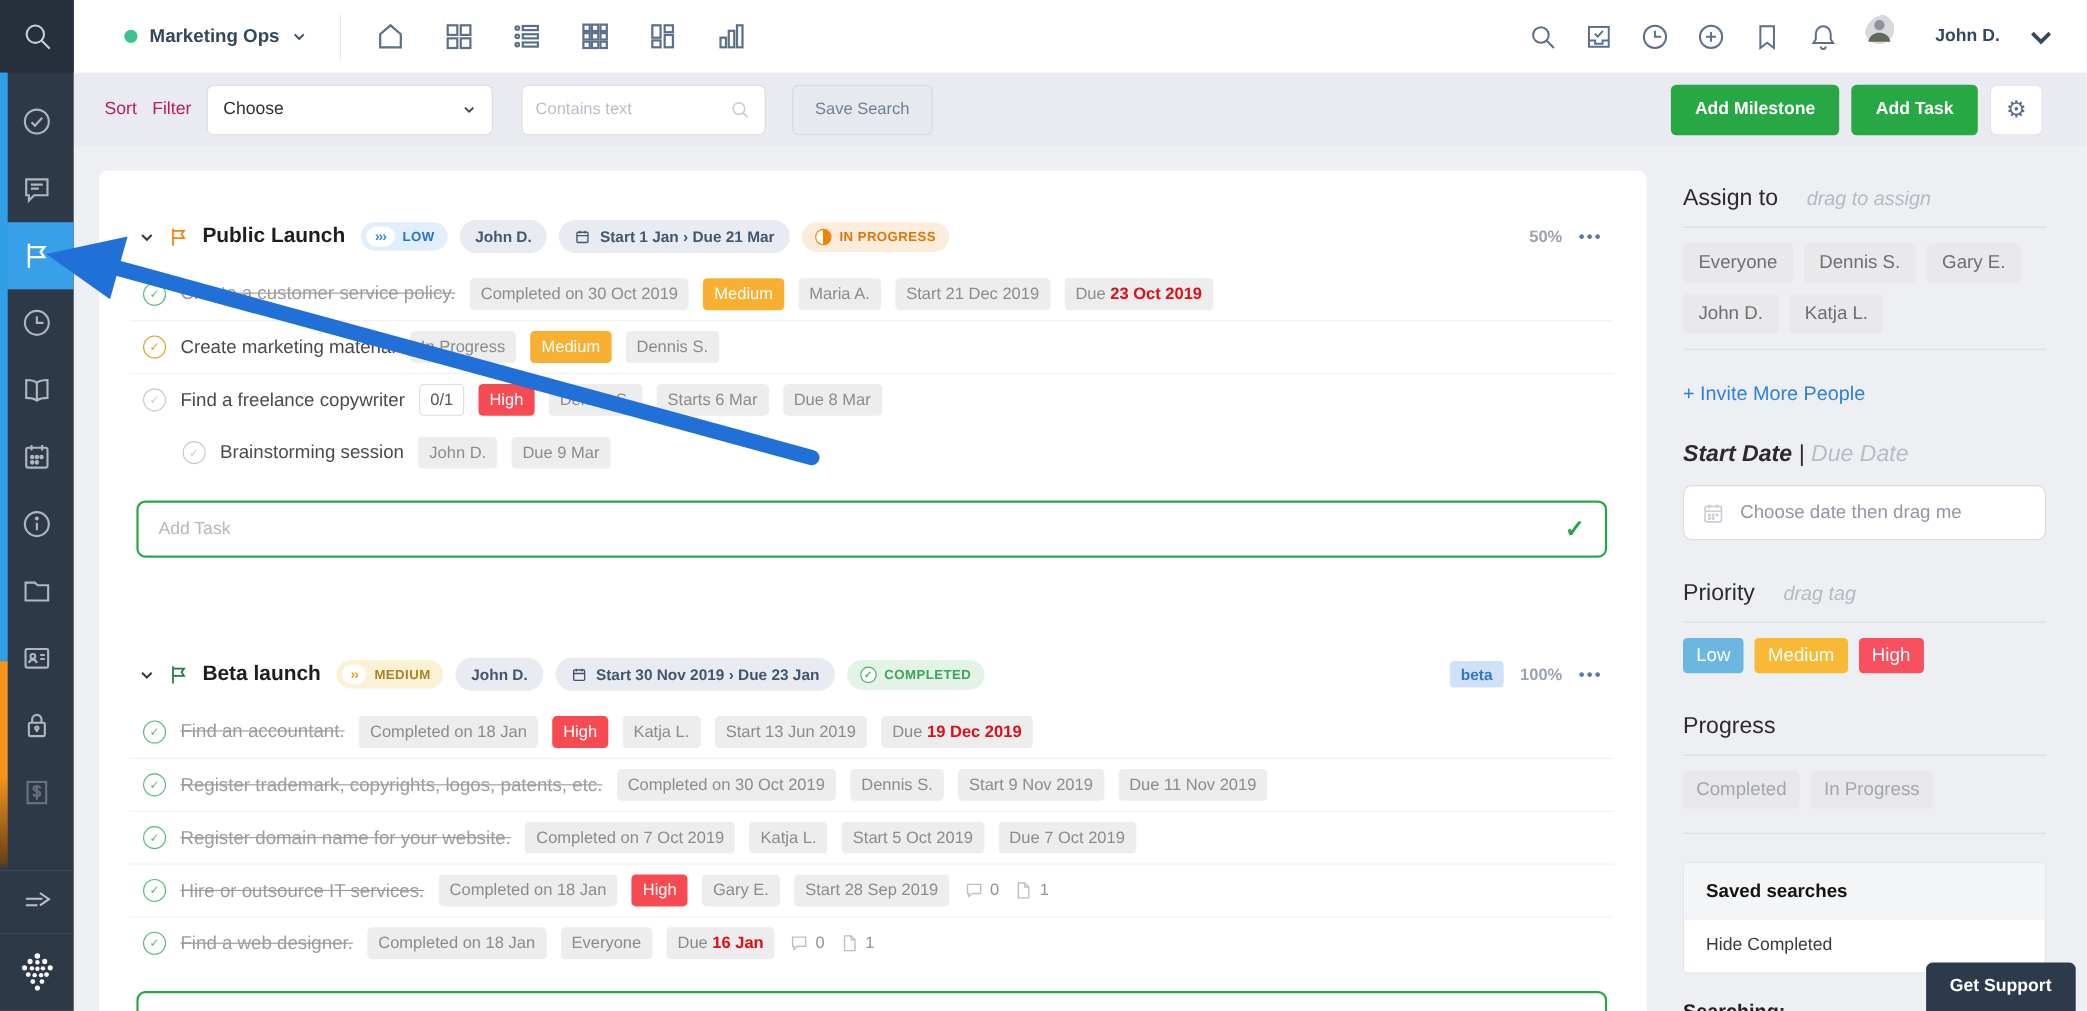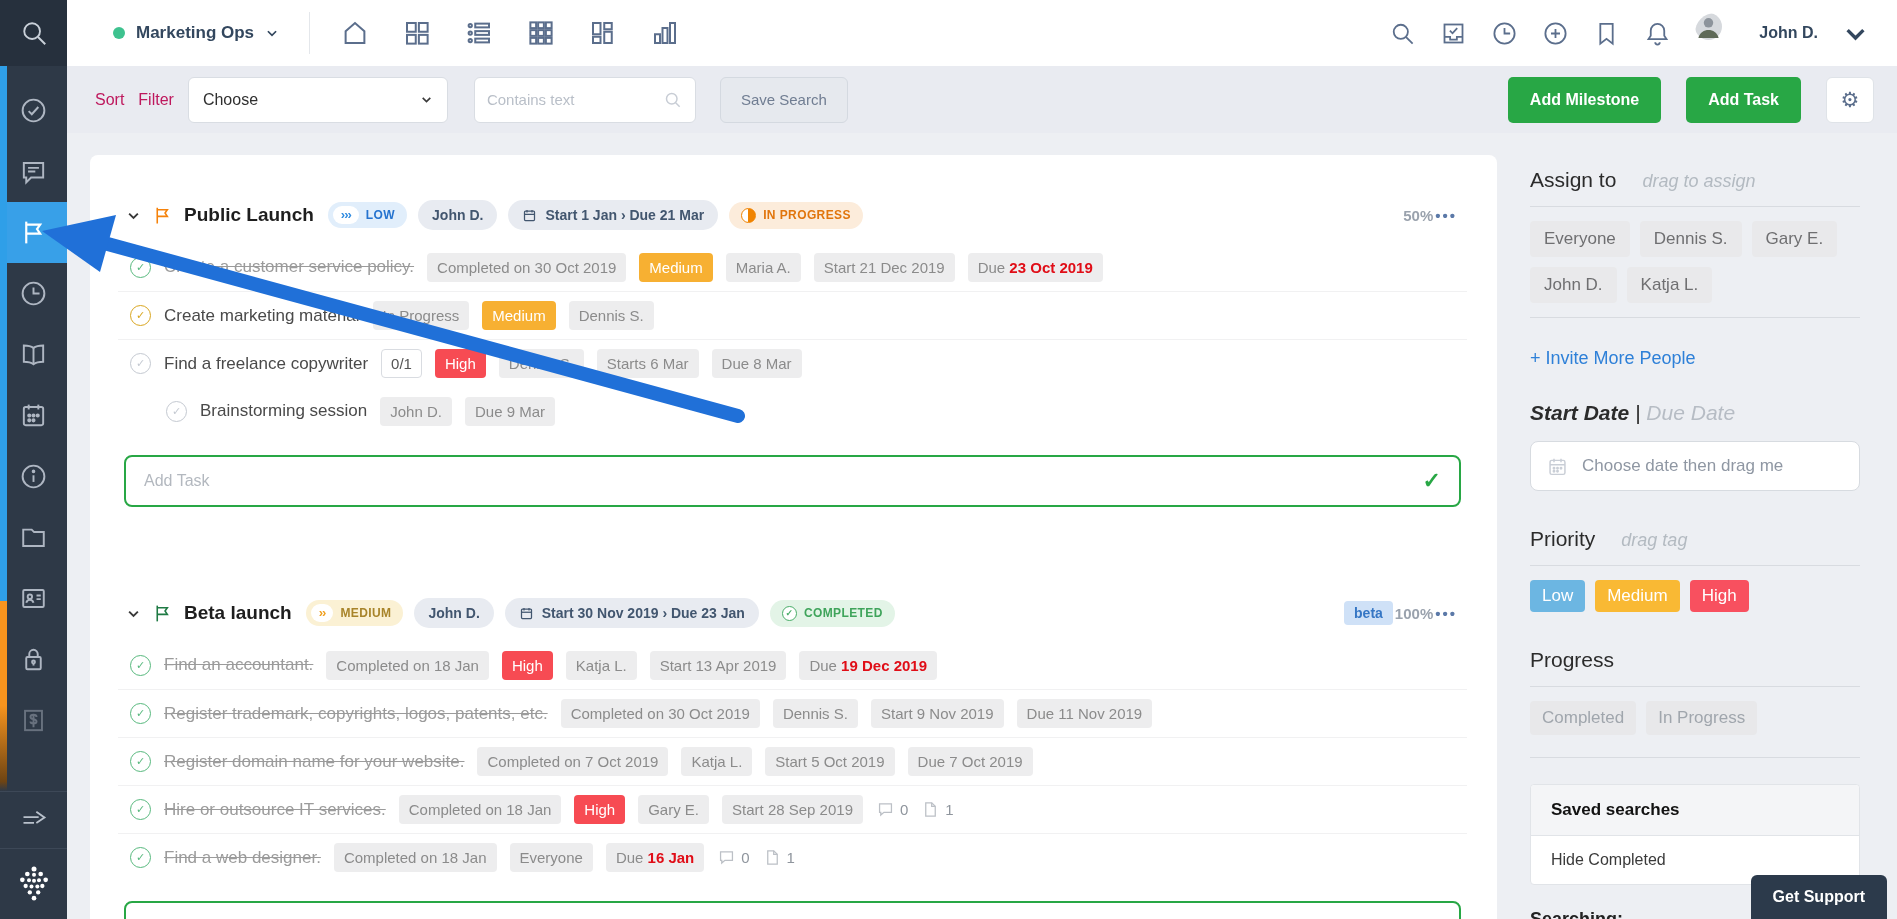--- a/index.html
+++ b/index.html
@@ -44,21 +44,21 @@
   .tb-label { font-size:16px; color:#be185d; margin-right:14px; }
   .dropdown { background:#fff; border:1px solid #d9dde3; border-radius:6px; height:46px; display:flex; align-items:center; justify-content:space-between; padding:0 14px; font-size:16px; color:#2f2f2f; cursor:pointer; }
   .dd-sort { width:200px; margin-right:26px; }
   .dd-filter { width:260px; margin-right:26px; }
   .dropdown .chev { color:#3a3a3a; }
   .search-box { background:#fff; border:1px solid #d9dde3; border-radius:6px; height:46px; width:222px; display:flex; align-items:center; justify-content:space-between; padding:0 12px; margin-right:24px; }
   .search-box input { border:none; outline:none; font-size:15px; color:#555; width:160px; font-family:inherit; }
   .search-box input::placeholder { color:#b9bfc8; }
   .search-box svg { width:20px; height:20px; color:#c8cdd5; }
   .btn-save { background:#e6e9ee; border:1px solid #d4d9e0; border-radius:6px; height:46px; padding:0 20px; font-size:15px; color:#707d92; display:flex; align-items:center; cursor:pointer; }
-  .toolbar-right { margin-left:auto; display:flex; gap:25px; padding-right:23px; align-items:flex-end; }
+  .toolbar-right { margin-left:auto; display:flex; gap:11px; padding-right:40px; align-items:flex-end; }
   .btn-green { color:#fff; font-weight:700; font-size:16px; border-radius:5px; height:46px; padding:0 22px; display:flex; align-items:center; cursor:pointer; }
   .btn-gear { background:#fff; border:1px solid #dfe3e8; border-radius:6px; width:48px; height:46px; display:flex; align-items:center; justify-content:center; font-size:21px; color:#5b6e8c; cursor:pointer; }
 
   
   .card { position:absolute; left:90px; top:155px; width:1407px; height:764px; background:#fff; border-radius:8px 8px 0 0; padding:40px 30px 0 28px; overflow:hidden; z-index:3; }
   .milestone { margin-bottom:86px; }
   .ms-header { display:flex; align-items:center; gap:11px; height:40px; margin-bottom:8px; padding-left:8px; }
   .ms-chev { color:#3a3a3a; cursor:pointer; }
   .ms-chev svg { width:15px; height:15px; }
   .ms-flag svg { width:21px; height:21px; }
@@ -67,21 +67,21 @@
   .ms-badge .chevs { background:#fff; border-radius:12px; padding:1px 8px 2px; font-weight:700; letter-spacing:-1px; font-size:13px; }
   .ms-badge.low { background:#e1eefb; color:#2573cf; } .ms-badge.low .chevs { color:#2f8be0; }
   .ms-badge.medium { background:#fbf1d4; color:#a8842a; } .ms-badge.medium .chevs { color:#ef9f1f; }
   .ms-pill { background:#e8ebf1; color:#42566f; font-weight:700; font-size:14px; border-radius:15px; padding:7px 14px; display:inline-flex; align-items:center; gap:8px; white-space:nowrap; cursor:pointer; }
   .ms-pill svg { width:15px; height:15px; color:#42566f; }
   .status-pill { border-radius:15px; padding:6px 12px; font-size:12px; font-weight:700; letter-spacing:.4px; display:inline-flex; align-items:center; gap:7px; white-space:nowrap; }
   .st-in_progress { background:#fcecdb; color:#e1750c; }
   .st-completed { background:#e3f4e7; color:#3fa45b; }
   .sicon-prog { width:15px; height:15px; border-radius:50%; border:1.5px solid #f08300; background:linear-gradient(90deg,#fff 46%,#f08300 46%); }
   .sicon-comp { width:15px; height:15px; border-radius:50%; border:1.5px solid #49ad68; color:#49ad68; font-size:9px; display:flex; align-items:center; justify-content:center; font-weight:700; background:#fff; }
-  .ms-right { margin-left:auto; display:flex; align-items:center; gap:2px; padding-right:10px;text-align:right; }
+  .ms-right { margin-left:auto; display:flex; align-items:center; gap:15px; padding-right:10px;text-align:right; }
   .tag-beta { background:#cfe1f7; color:#3576c4; font-weight:700; font-size:14px; padding:4px 10px; border-radius:4px; }
   .ms-progress { color:#9aa2ad; font-size:15px; font-weight:700; }
   .ms-dots { color:#5b79a8; font-size:15px; letter-spacing:2px; font-weight:700; cursor:pointer; }
 
   .task-row { display:flex; align-items:center; gap:13px; height:48px; padding-left:12px; }
   .task-row + .task-row { border-top:1px solid #f1f1f2; }
   .task-row.indent { padding-left:48px; border-top:none; }
   .tcheck { width:21px; height:21px; border-radius:50%; border:1.5px solid; display:flex; align-items:center; justify-content:center; font-size:11px; flex:none; cursor:pointer; background:#fff; }
   .tc-completed { border-color:#58b97e; color:#58b97e; }
   .tc-in_progress { border-color:#d9a620; color:#d9a620; }
@@ -503,21 +503,21 @@
             <span class="ms-progress">100%</span>
             <span class="ms-dots">•••</span>
           </span>
         </div>
         <div class="task-row">
           <span class="tcheck tc-completed">✓</span>
           <span class="ttitle strike">Find an accountant.</span>
           <span class="pill">Completed on 18 Jan</span>
           <span class="pill red">High</span>
           <span class="pill">Katja L.</span>
-          <span class="pill">Start 13 Apr 2019</span>
+          <span class="pill">Start 13 Jun 2019</span>
           <span class="pill">Due <b class="due-red">19 Dec 2019</b></span>
         </div>
         <div class="task-row">
           <span class="tcheck tc-completed">✓</span>
           <span class="ttitle strike">Register trademark, copyrights, logos, patents, etc.</span>
           <span class="pill">Completed on 30 Oct 2019</span>
           <span class="pill">Dennis S.</span>
           <span class="pill">Start 9 Nov 2019</span>
           <span class="pill">Due 11 Nov 2019</span>
         </div>

